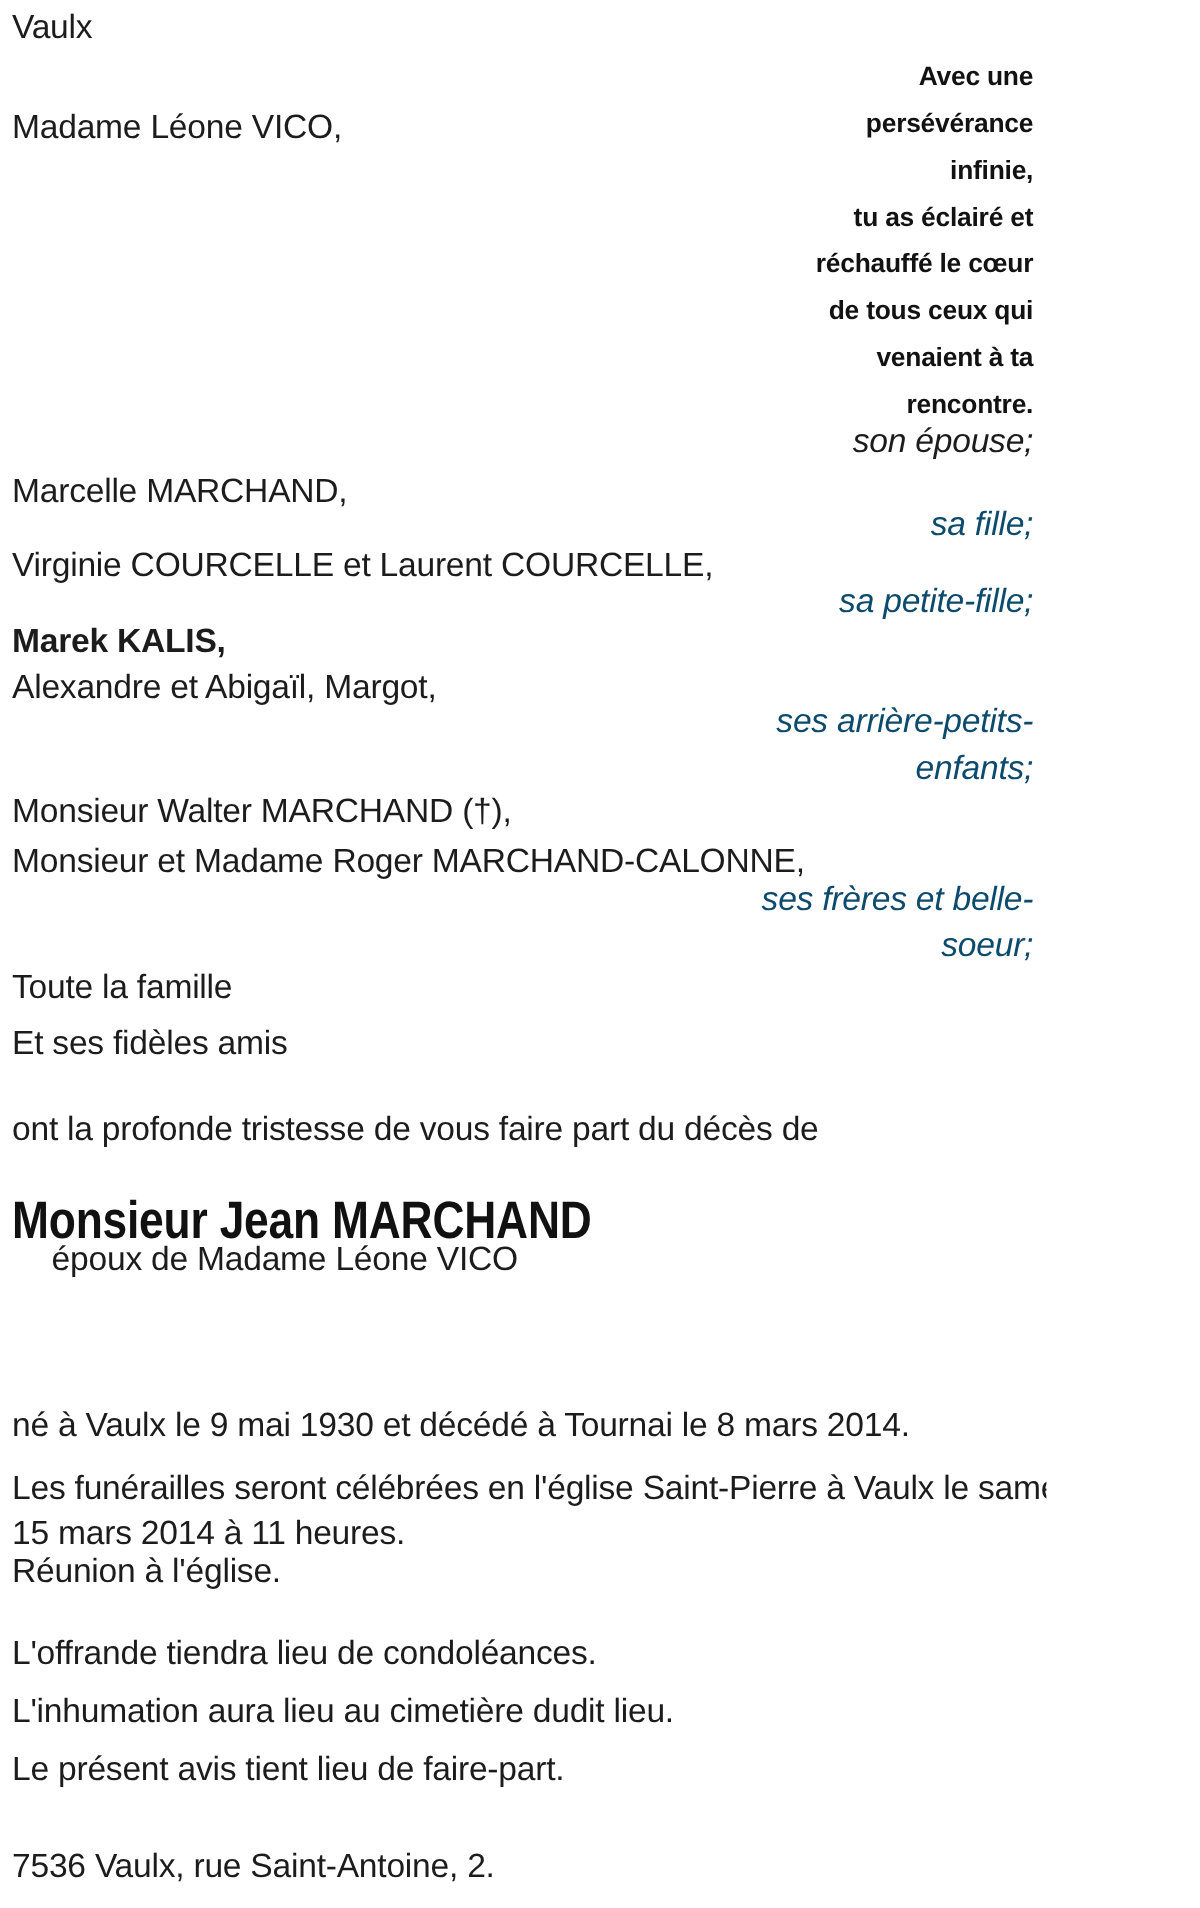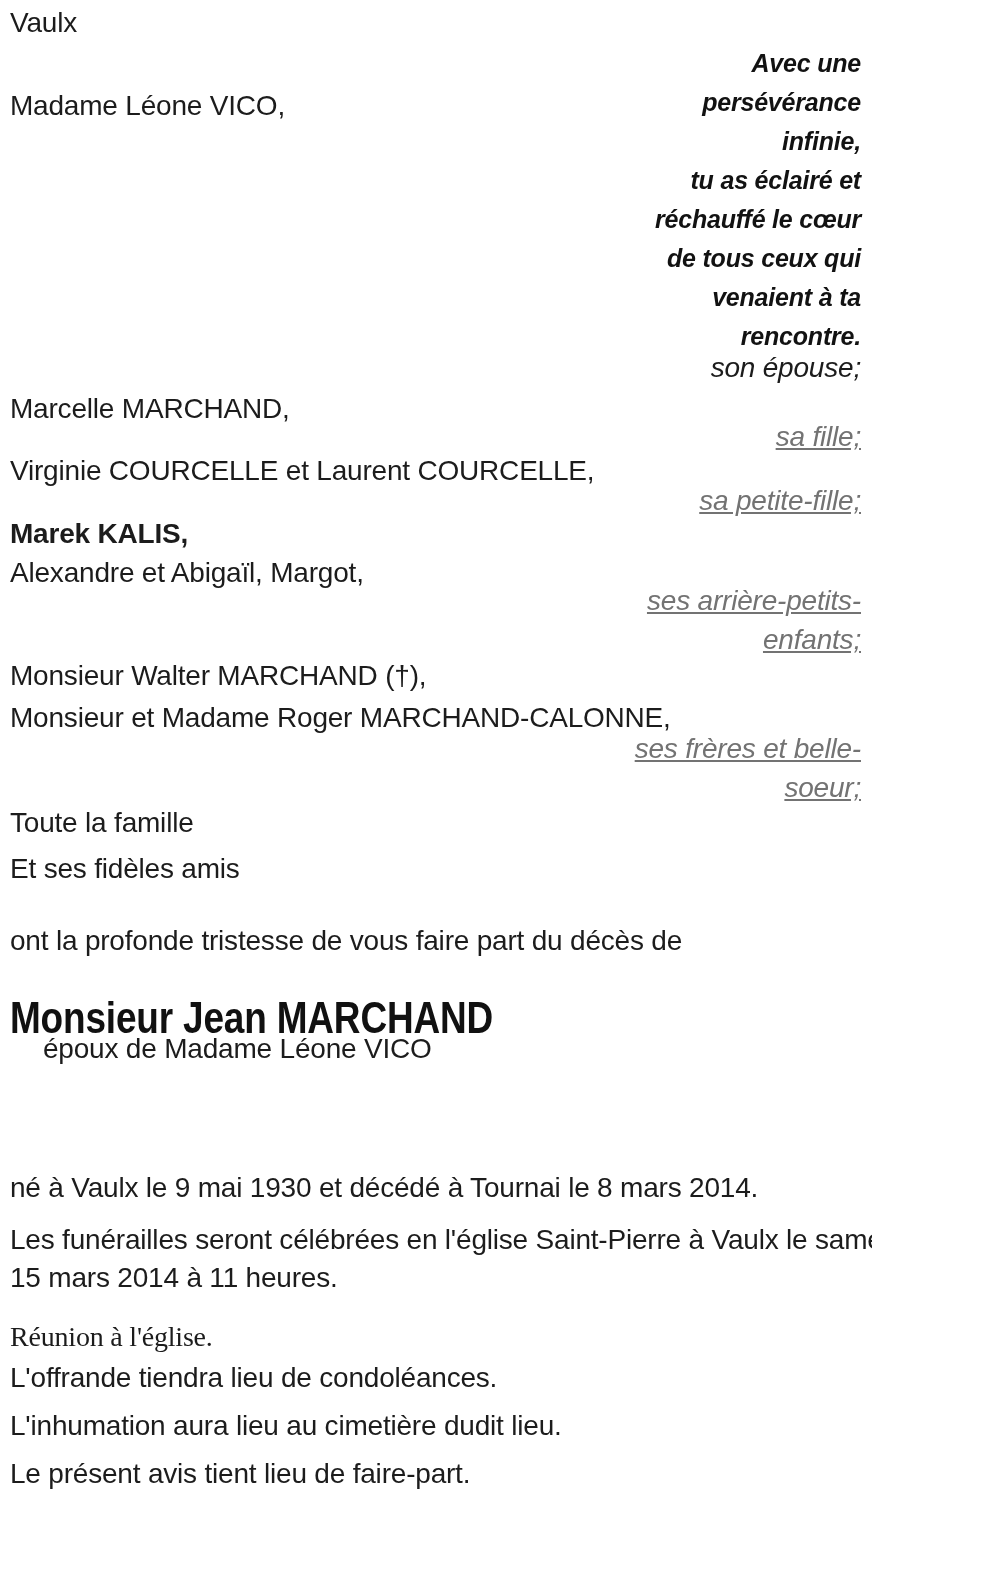--- a/index.html
+++ b/index.html
@@ -22,27 +22,25 @@
     line-height: 33px;
     white-space: pre-line;
     letter-spacing: -0.2px;
   }
   .left  { left: 10px; text-align: left; }
   .right { right: 11px; text-align: right; }
   .italic { font-style: italic; }
   .relation {
     font-style: italic;
     line-height: 39px;
-    color: #737373;
-    text-decoration: underline;
+    color: #0c4a6e;
   }
   .epigraph {
     font-weight: 700;
-    font-style: italic;
-    font-size: 25px;
+    font-size: 22px;
     line-height: 39px;
     color: #121212;
   }
   .headline {
     font-size: 44px;
     font-weight: 700;
     line-height: 48px;
     color: #111111;
     white-space: nowrap;
     transform: scaleX(0.84);
@@ -92,19 +90,20 @@
 
   <div class="t left headline" style="top:994px;">Monsieur Jean MARCHAND</div>
 
   <div class="t left" style="top:1032px;margin-left:33px;">époux de Madame Léone VICO</div>
 
   <div class="t left" style="top:1171px;">né à Vaulx le 9 mai 1930 et décédé à Tournai le 8 mars 2014.</div>
 
   <div class="t left" style="top:1221px; line-height:38px; width:960px;">Les funérailles seront célébrées en l'église Saint-Pierre à Vaulx le samedi
 15 mars 2014 à 11 heures.</div>
 
-  <div class="t left" style="top:1320px;font-family:Liberation Serif, serif;">Réunion à l'église.</div>
+  <div class="t left" style="top:1292px;">Réunion à l'église.</div>
   <div class="t left" style="top:1361px;">L'offrande tiendra lieu de condoléances.</div>
   <div class="t left" style="top:1409px;">L'inhumation aura lieu au cimetière dudit lieu.</div>
   <div class="t left" style="top:1457px;">Le présent avis tient lieu de faire-part.</div>
 
+  <div class="t left" style="top:1538px;">7536 Vaulx, rue Saint-Antoine, 2.</div>
 
 </div>
 
 </body></html>

